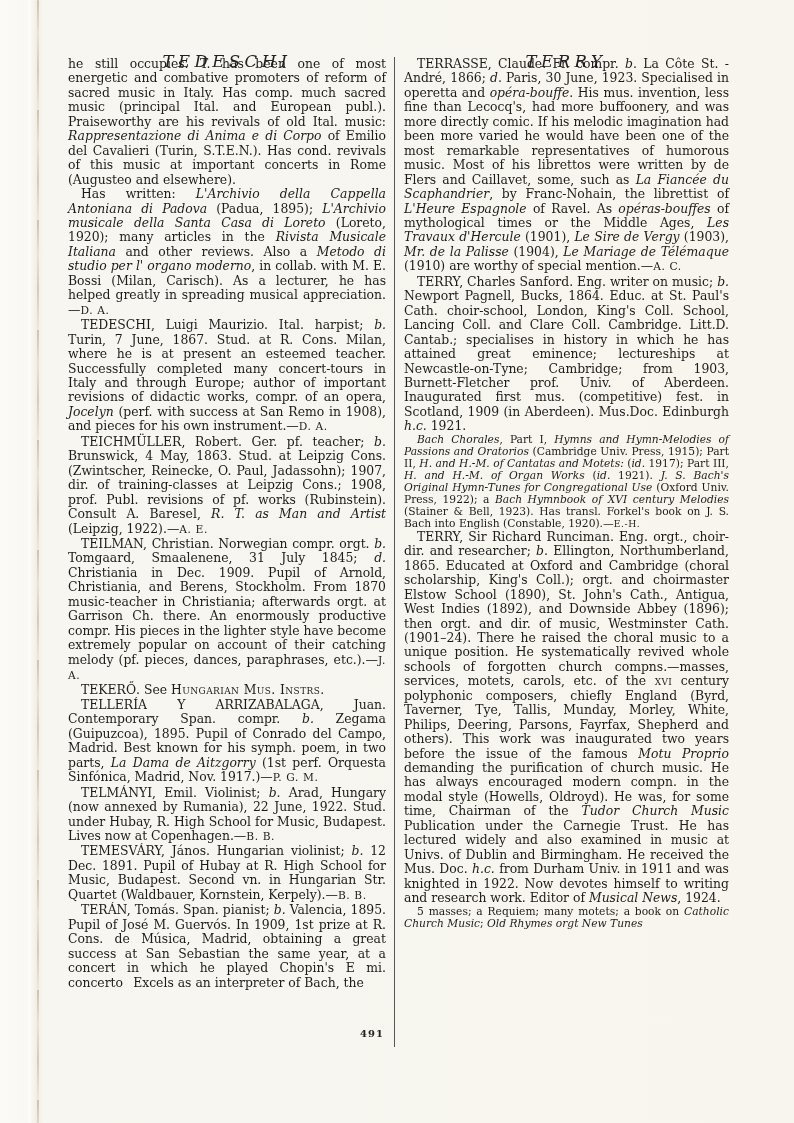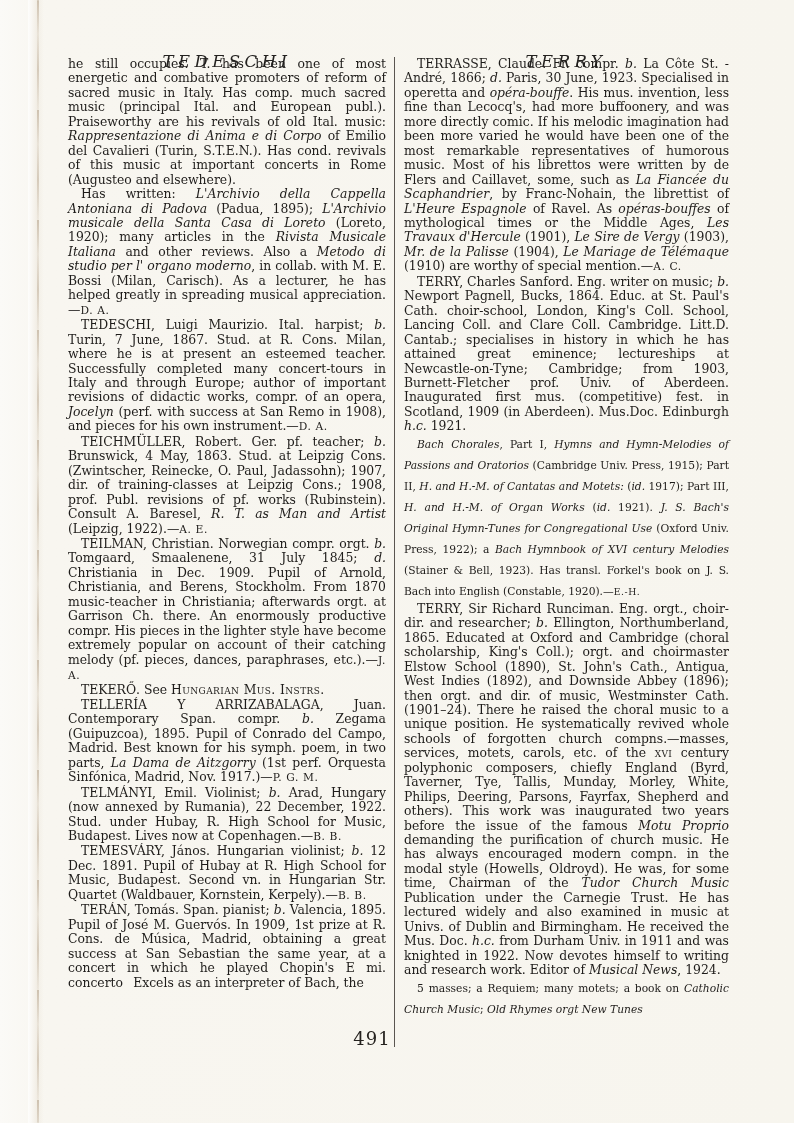--- a/index.html
+++ b/index.html
@@ -35,28 +35,28 @@
     text-align:justify; text-justify:inter-word;
   }
   .col-left  { left:68px;  width:318px; }
   .col-right { left:404px; width:325px; }
   .col-rule {
     position:absolute; left:394px; top:57px; width:1px; height:990px;
     background:#5a5550;
   }
   p.para { margin:0; padding:0; }
   p.ind { text-indent:13px; }
-  p.small { font-size:10.7px; line-height:21px; }
+  p.small { font-size:10.7px; line-height:12px; }
   span.i  { font-style:italic; }
   span.b  { font-weight:normal; }
   span.sc { font-size:0.86em; letter-spacing:0.6px; }
   span.smc { font-variant:small-caps; letter-spacing:0.4px; }
   .page-number {
     position:absolute; left:352px; top:1028px; width:40px;
-    text-align:center; font-size:18px; letter-spacing:1px; color:#25221f;
+    text-align:center; font-size:10px; letter-spacing:1px; color:#25221f;font-weight:bold;
   }
 </style>
 </head>
 <body>
 
 <div class="sheet">
   <div class="binding"></div>
   <div class="crease"></div>
 
   <div class="running-head head-left">TEDESCHI</div>
@@ -65,21 +65,21 @@
   <div class="col-rule"></div>
 
   <div class="col col-left">
       <p class="para"><span>he still occupies.  T. has been one of most energetic and combative promoters of reform of sacred music in Italy.  Has comp. much sacred music (principal Ital. and European publ.). Praiseworthy are his revivals of old Ital. music: </span><span class="i">Rappresentazione di Anima e di Corpo</span><span> of Emilio del Cavalieri (Turin, S.T.E.N.).  Has cond. revivals of this music at important concerts in Rome (Augusteo and elsewhere).</span></p>
       <p class="para ind"><span>Has written: </span><span class="i">L'Archivio della Cappella Antoniana di Padova</span><span> (Padua, 1895); </span><span class="i">L'Archivio musicale della Santa Casa di Loreto</span><span> (Loreto, 1920);  many articles in the </span><span class="i">Rivista Musicale Italiana</span><span> and other reviews.  Also a </span><span class="i">Metodo di studio per l' organo moderno</span><span>, in collab. with M. E. Bossi (Milan, Carisch).  As a lecturer, he has helped greatly in spreading musical appreciation.—</span><span class="sc">D. A.</span></p>
       <p class="para ind"><span class="b">TEDESCHI, Luigi Maurizio.</span><span>  Ital. harpist; </span><span class="i">b.</span><span> Turin, 7 June, 1867.  Stud. at R. Cons. Milan, where he is at present an esteemed teacher. Successfully completed many concert-tours in Italy and through Europe;  author of important revisions of didactic works, compr. of an opera, </span><span class="i">Jocelyn</span><span> (perf. with success at San Remo in 1908), and pieces for his own instrument.—</span><span class="sc">D. A.</span></p>
       <p class="para ind"><span class="b">TEICHMÜLLER, Robert.</span><span>  Ger. pf. teacher; </span><span class="i">b.</span><span> Brunswick, 4 May, 1863.  Stud. at Leipzig Cons. (Zwintscher, Reinecke, O. Paul, Jadassohn);  1907, dir. of training-classes at Leipzig Cons.; 1908, prof. Publ. revisions of pf. works (Rubinstein).  Consult A. Baresel, </span><span class="i">R. T. as Man and Artist</span><span> (Leipzig, 1922).—</span><span class="sc">A. E.</span></p>
       <p class="para ind"><span class="b">TEILMAN, Christian.</span><span>  Norwegian compr. orgt. </span><span class="i">b.</span><span> Tomgaard, Smaalenene, 31 July 1845; </span><span class="i">d.</span><span> Christiania in Dec. 1909.  Pupil of Arnold, Christiania, and Berens, Stockholm.  From 1870 music-teacher in Christiania;  afterwards orgt. at Garrison Ch. there.  An enormously productive compr.  His pieces in the lighter style have become extremely popular on account of their catching melody (pf. pieces, dances, paraphrases, etc.).—</span><span class="sc">J. A.</span></p>
       <p class="para ind"><span class="b">TEKERŐ.</span><span>  See </span><span class="smc">Hungarian Mus. Instrs.</span></p>
       <p class="para ind"><span class="b">TELLERÍA Y ARRIZABALAGA, Juan.</span><span>  Contemporary Span. compr.  </span><span class="i">b.</span><span> Zegama (Guipuzcoa), 1895.  Pupil of Conrado del Campo, Madrid. Best known for his symph. poem, in two parts, </span><span class="i">La Dama de Aitzgorry</span><span> (1st perf. Orquesta Sinfónica, Madrid, Nov. 1917.)—</span><span class="sc">P. G. M.</span></p>
-      <p class="para ind"><span class="b">TELMÁNYI, Emil.</span><span>  Violinist;  </span><span class="i">b.</span><span> Arad, Hungary (now annexed by Rumania), 22 December, 1922. Stud. under Hubay, R. High School for Music, Budapest.  Lives now at Copenhagen.—</span><span class="sc">B. B.</span></p>
+      <p class="para ind"><span class="b">TELMÁNYI, Emil.</span><span>  Violinist;  </span><span class="i">b.</span><span> Arad, Hungary (now annexed by Rumania), 22 June, 1922. Stud. under Hubay, R. High School for Music, Budapest.  Lives now at Copenhagen.—</span><span class="sc">B. B.</span></p>
       <p class="para ind"><span class="b">TEMESVÁRY, János.</span><span>  Hungarian violinist; </span><span class="i">b.</span><span> 12 Dec. 1891.  Pupil of Hubay at R. High School for Music, Budapest.  Second vn. in Hungarian Str. Quartet (Waldbauer, Kornstein, Kerpely).—</span><span class="sc">B. B.</span></p>
       <p class="para ind"><span class="b">TERÁN, Tomás.</span><span>  Span. pianist;  </span><span class="i">b.</span><span> Valencia, 1895.  Pupil of José M. Guervós.  In 1909, 1st prize at R. Cons. de Música, Madrid, obtaining a great success at San Sebastian the same year, at a concert in which he played Chopin's E mi. concerto  Excels as an interpreter of Bach, the</span></p>
     </div>
   <div class="col col-right">
       <p class="para ind"><span class="b">TERRASSE, Claude.</span><span>  Fr. compr. </span><span class="i">b.</span><span> La Côte St. - André, 1866;  </span><span class="i">d.</span><span> Paris, 30 June, 1923. Specialised in operetta and </span><span class="i">opéra-bouffe</span><span>.  His mus. invention, less fine than Lecocq's, had more buffoonery, and was more directly comic.  If his melodic imagination had been more varied he would have been one of the most remarkable representatives of humorous music.  Most of his librettos were written by de Flers and Caillavet, some, such as </span><span class="i">La Fiancée du Scaphandrier</span><span>, by Franc-Nohain, the librettist of </span><span class="i">L'Heure Espagnole</span><span> of Ravel.  As </span><span class="i">opéras-bouffes</span><span> of mythological times or the Middle Ages, </span><span class="i">Les Travaux d'Hercule</span><span> (1901), </span><span class="i">Le Sire de Vergy</span><span> (1903), </span><span class="i">Mr. de la Palisse</span><span> (1904), </span><span class="i">Le Mariage de Télémaque</span><span> (1910) are worthy of special mention.—</span><span class="sc">A. C.</span></p>
       <p class="para ind"><span class="b">TERRY, Charles Sanford.</span><span>  Eng. writer on music; </span><span class="i">b.</span><span> Newport Pagnell, Bucks, 1864.  Educ. at St. Paul's Cath. choir-school, London, King's Coll. School, Lancing Coll. and Clare Coll. Cambridge.  Litt.D. Cantab.;  specialises in history in which he has attained great eminence;  lectureships at Newcastle-on-Tyne;  Cambridge;  from 1903, Burnett-Fletcher prof. Univ. of Aberdeen. Inaugurated first mus. (competitive) fest. in Scotland, 1909 (in Aberdeen).  Mus.Doc. Edinburgh </span><span class="i">h.c.</span><span> 1921.</span></p>
       <p class="para ind small"><span class="i">Bach Chorales</span><span>, Part I, </span><span class="i">Hymns and Hymn-Melodies of Passions and Oratorios</span><span> (Cambridge Univ. Press, 1915);  Part II, </span><span class="i">H. and H.-M. of Cantatas and Motets:</span><span> (</span><span class="i">id.</span><span> 1917);  Part III, </span><span class="i">H. and H.-M. of Organ Works</span><span> (</span><span class="i">id.</span><span> 1921).  </span><span class="i">J. S. Bach's Original Hymn-Tunes for Congregational Use</span><span> (Oxford Univ. Press, 1922); a </span><span class="i">Bach Hymnbook of XVI century Melodies</span><span> (Stainer &amp; Bell, 1923).  Has transl. Forkel's book on J. S. Bach into English (Constable, 1920).—</span><span class="sc">E.-H.</span></p>
       <p class="para ind"><span class="b">TERRY, Sir Richard Runciman.</span><span>  Eng. orgt., choir-dir. and researcher; </span><span class="i">b.</span><span> Ellington, Northumberland, 1865.  Educated at Oxford and Cambridge (choral scholarship, King's Coll.); orgt. and choirmaster Elstow School (1890), St. John's Cath., Antigua, West Indies (1892), and Downside Abbey (1896);  then orgt. and dir. of music, Westminster Cath. (1901–24).  There he raised the choral music to a unique position.  He systematically revived whole schools of forgotten church compns.—masses, services, motets, carols, etc. of the </span><span class="smc">xvi</span><span> century polyphonic composers, chiefly England (Byrd, Taverner, Tye, Tallis, Munday, Morley, White, Philips, Deering, Parsons, Fayrfax, Shepherd and others).  This work was inaugurated two years before the issue of the famous </span><span class="i">Motu Proprio</span><span> demanding the purification of church music.  He has always encouraged modern compn. in the modal style (Howells, Oldroyd).  He was, for some time, Chairman of the </span><span class="i">Tudor Church Music</span><span> Publication under the Carnegie Trust.  He has lectured widely and also examined in music at Univs. of Dublin and Birmingham.  He received the Mus. Doc. </span><span class="i">h.c.</span><span> from Durham Univ. in 1911 and was knighted in 1922.  Now devotes himself to writing and research work.  Editor of </span><span class="i">Musical News</span><span>, 1924.</span></p>
       <p class="para ind small"><span>5 masses;  a Requiem;  many motets;  a book on </span><span class="i">Catholic Church Music</span><span>;  </span><span class="i">Old Rhymes orgt New Tunes</span></p>
     </div>

